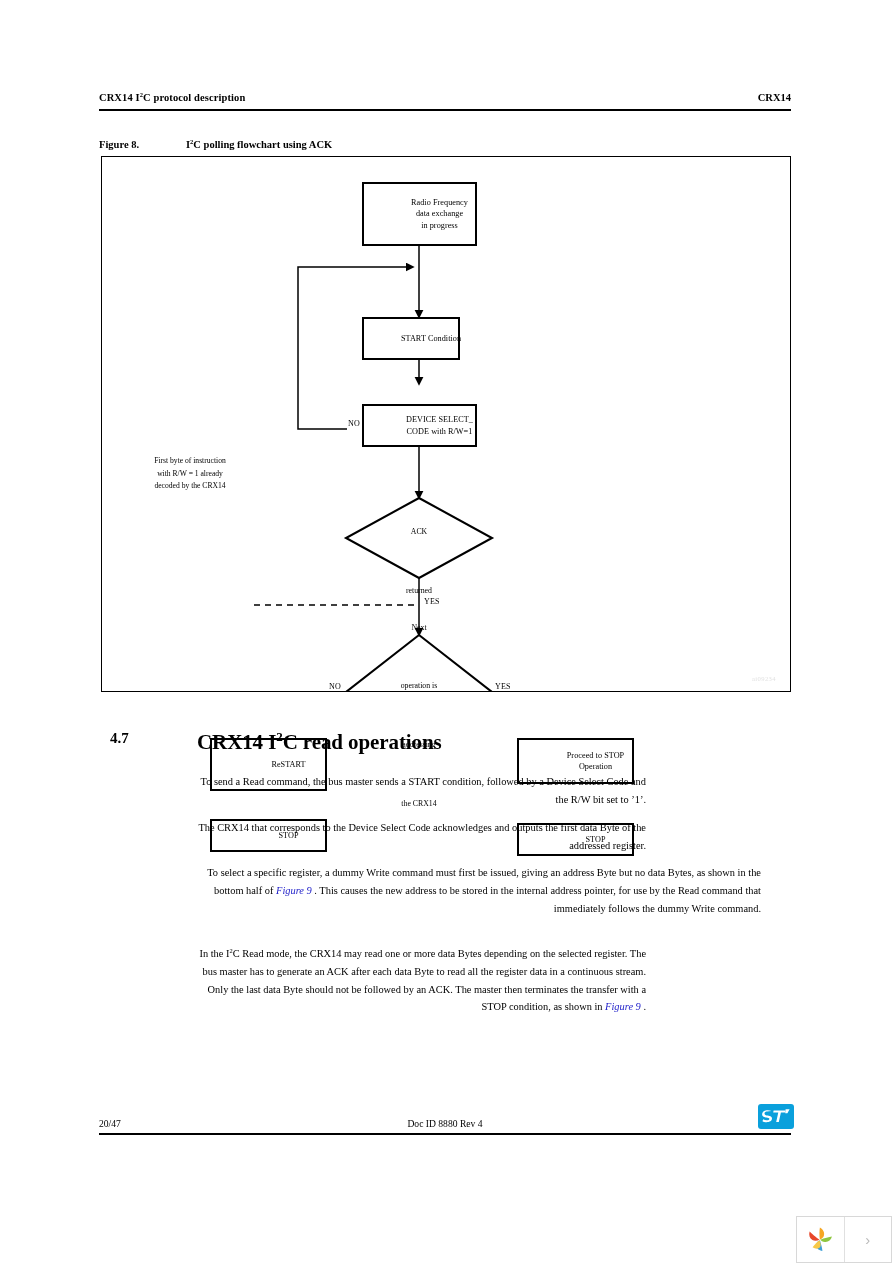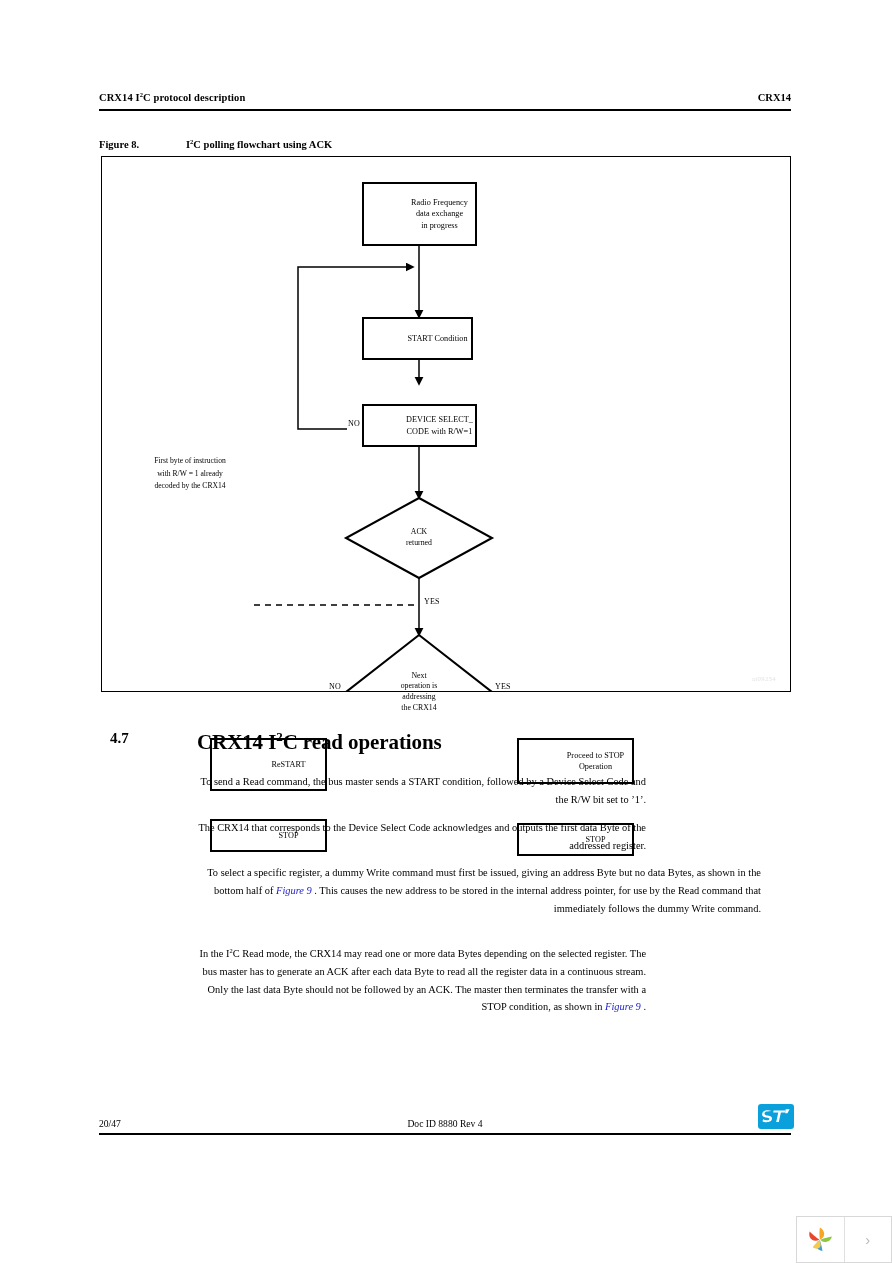--- a/index.html
+++ b/index.html
@@ -34,21 +34,21 @@
   }
   .fbox span{display:block;white-space:nowrap;padding-left:40px;}
 
   
   .fdia{position:absolute;}
   .fdia .dlabel{
     position:absolute;left:0;top:0;width:100%;height:100%;
     display:flex;flex-direction:column;align-items:center;justify-content:center;
     font-size:7.8px;line-height:10.6px;text-align:center;
   }
-  .fdia .dlabel span{display:block;white-space:nowrap;}
+  .fdia .dlabel span{display:block;white-space:nowrap;margin-top:48px;}
 
   
   .elabel{position:absolute;font-size:8px;letter-spacing:0.2px;white-space:nowrap;background:#fff;padding:0 1px;}
 
   
   #fig-annot{position:absolute;font-size:7.6px;line-height:12.6px;text-align:center;white-space:nowrap;}
   #fig-annot span{display:block;}
 
   #fig-watermark{position:absolute;right:14px;bottom:9px;font-size:6.6px;color:#e2e2e2;letter-spacing:0.4px;}
 
@@ -128,21 +128,21 @@
   </svg>
 
   <div class="flow-layer">
 
     <div class="fbox" style="left:260px;top:25px;width:115px;height:64px;">
       <span>Radio Frequency</span>
       <span>data exchange</span>
       <span>in progress</span>
     </div>
 
-    <div class="fbox" style="left:260px;top:160px;width:111px;height:43px;">
+    <div class="fbox" style="left:260px;top:160px;width:98px;height:43px;">
       <span>START Condition</span>
     </div>
 
     <div class="fbox" style="left:260px;top:247px;width:115px;height:43px;">
       <span>DEVICE SELECT_</span>
       <span>CODE with R/W=1</span>
     </div>
 
     <div class="fbox" style="left:108px;top:581px;width:117px;height:53px;">
       <span>ReSTART</span>

